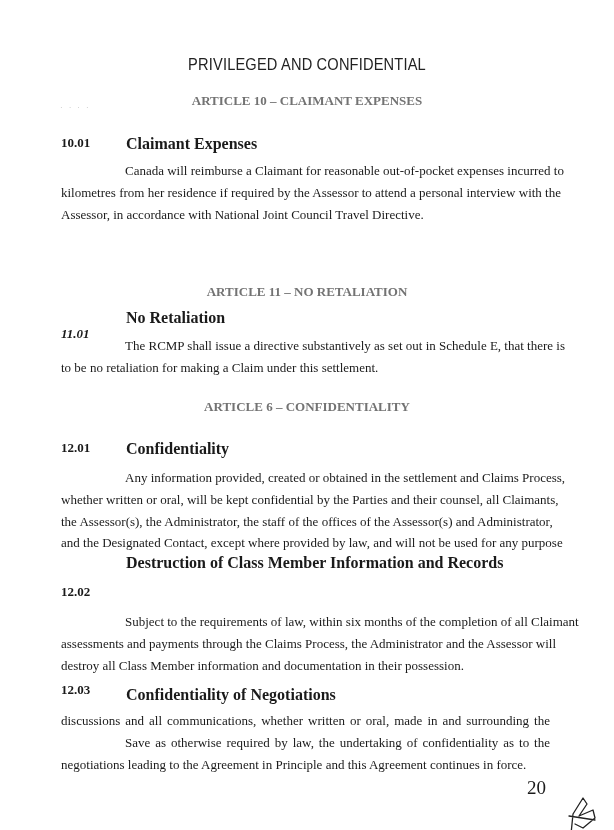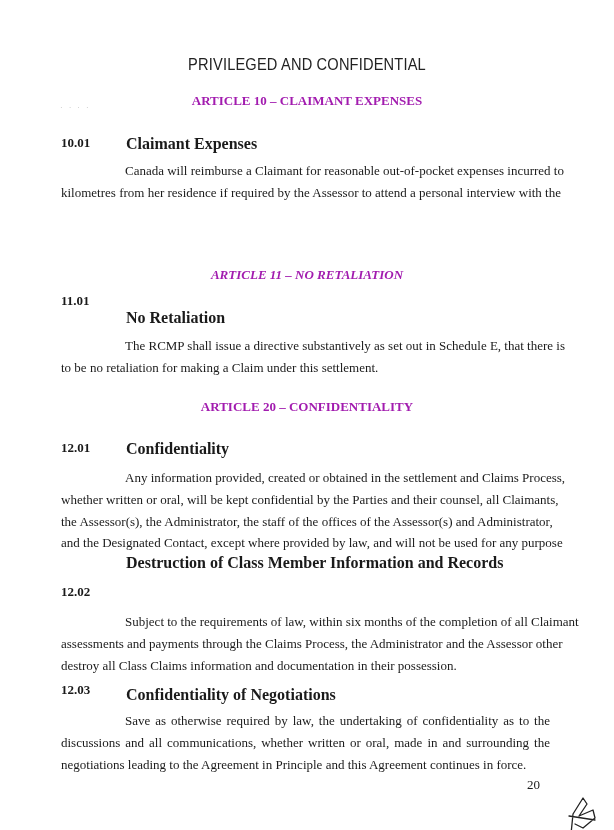--- a/index.html
+++ b/index.html
@@ -3,79 +3,80 @@
   <meta charset="utf-8">
   <style>
     html, body { margin: 0; padding: 0; background: #ffffff; }
     body { width: 614px; height: 830px; position: relative; overflow: hidden;
            font-family: "Liberation Serif", serif; color: #1a1a1a; }
     .page { position: absolute; left: 0; top: 0; width: 614px; height: 830px; background: #fff; margin-top: 11px; }
     .abs { position: absolute; white-space: nowrap; }
     .banner { left: 0; width: 614px; top: 44px; text-align: center;
               font-family: "Liberation Sans", sans-serif; font-size: 17px; letter-spacing: 0.2px;
               transform: scaleX(0.86); transform-origin: center; color: #222; }
-    .article { left: 0; width: 614px; text-align: center; font-weight: bold; font-size: 13px; color: #a21caf; }
+    .article { left: 0; width: 614px; text-align: center; font-weight: bold; font-size: 13px; color: #737373; }
     .sec-num { left: 61px; font-weight: bold; font-size: 13px; }
     .sec-title { left: 126px; font-weight: bold; font-size: 16px; }
     .para { position: absolute; left: 61px; width: 489px; font-size: 13px; line-height: 21.8px; }
     .para .line { display: block; text-align: justify; text-align-last: justify; height: 21.8px; white-space: nowrap; }
     .para .line.first { padding-left: 64px; }
     .para .line.last { text-align-last: left; }
-    .page-num { left: 527px; top: 766px; font-size: 13px; }
+    .page-num { left: 527px; top: 766px; font-size: 19px; }
     .dots { left: 60px; top: 92px; font-size: 8px; color: #bbb; letter-spacing: 2px; }
     .initials { position: absolute; left: 565px; top: 783px; width: 36px; height: 42px; }
   </style>
 </head>
 <body>
 
 <div class="page">
 
   <div class="abs banner">PRIVILEGED AND CONFIDENTIAL</div>
   <div class="abs dots">· · · ·</div>
 
   <div class="abs article" style="top:82px;">ARTICLE 10 – CLAIMANT EXPENSES</div>
   <div class="abs sec-num" style="top:124px;">10.01</div>
   <div class="abs sec-title" style="top:124px;">Claimant Expenses</div>
   <div class="para" style="top:149px;">
     <span class="line first">Canada will reimburse a Claimant for reasonable out-of-pocket expenses incurred to</span>
     <span class="line">kilometres from her residence if required by the Assessor to attend a personal interview with the</span>
+    <span class="line last">Assessor, in accordance with National Joint Council Travel Directive.</span>
   </div>
 
-  <div class="abs article" style="top:256px;font-style:italic;">ARTICLE 11 – NO RETALIATION</div>
-  <div class="abs sec-num" style="top:282px;">11.01</div>
+  <div class="abs article" style="top:273px;">ARTICLE 11 – NO RETALIATION</div>
+  <div class="abs sec-num" style="top:315px;font-style:italic;">11.01</div>
   <div class="abs sec-title" style="top:298px;">No Retaliation</div>
   <div class="para" style="top:324px;">
     <span class="line first">The RCMP shall issue a directive substantively as set out in Schedule E, that there is</span>
     <span class="line last">to be no retaliation for making a Claim under this settlement.</span>
   </div>
 
-  <div class="abs article" style="top:388px;">ARTICLE 20 – CONFIDENTIALITY</div>
+  <div class="abs article" style="top:388px;">ARTICLE 6 – CONFIDENTIALITY</div>
 
   <div class="abs sec-num" style="top:429px;">12.01</div>
   <div class="abs sec-title" style="top:429px;">Confidentiality</div>
   <div class="para" style="top:456px;">
     <span class="line first">Any information provided, created or obtained in the settlement and Claims Process,</span>
     <span class="line">whether written or oral, will be kept confidential by the Parties and their counsel, all Claimants,</span>
     <span class="line">the Assessor(s), the Administrator, the staff of the offices of the Assessor(s) and Administrator,</span>
     <span class="line">and the Designated Contact, except where provided by law, and will not be used for any purpose</span>
   </div>
 
   <div class="abs sec-num" style="top:573px;">12.02</div>
   <div class="abs sec-title" style="top:543px;">Destruction of Class Member Information and Records</div>
   <div class="para" style="top:600px;">
     <span class="line first">Subject to the requirements of law, within six months of the completion of all Claimant</span>
-    <span class="line">assessments and payments through the Claims Process, the Administrator and the Assessor other</span>
-    <span class="line last">destroy all Class Claims information and documentation in their possession.</span>
+    <span class="line">assessments and payments through the Claims Process, the Administrator and the Assessor will</span>
+    <span class="line last">destroy all Class Member information and documentation in their possession.</span>
   </div>
 
   <div class="abs sec-num" style="top:671px;">12.03</div>
   <div class="abs sec-title" style="top:675px;">Confidentiality of Negotiations</div>
   <div class="para" style="top:699px;">
+    <span class="line">discussions and all communications, whether written or oral, made in and surrounding the</span>
     <span class="line first">Save as otherwise required by law, the undertaking of confidentiality as to the</span>
-    <span class="line">discussions and all communications, whether written or oral, made in and surrounding the</span>
     <span class="line last">negotiations leading to the Agreement in Principle and this Agreement continues in force.</span>
   </div>
 
   <div class="abs page-num">20</div>
 
   <svg class="initials" viewBox="0 0 36 42">
     <path d="M6 40 L8 20 M8 20 L18 4 L22 10 L14 22 L28 16 L30 24 L18 34 L10 30 M4 22 L30 26" fill="none" stroke="#222" stroke-width="1.3" stroke-linecap="round" stroke-linejoin="round"></path>
   </svg>
 
 </div>

